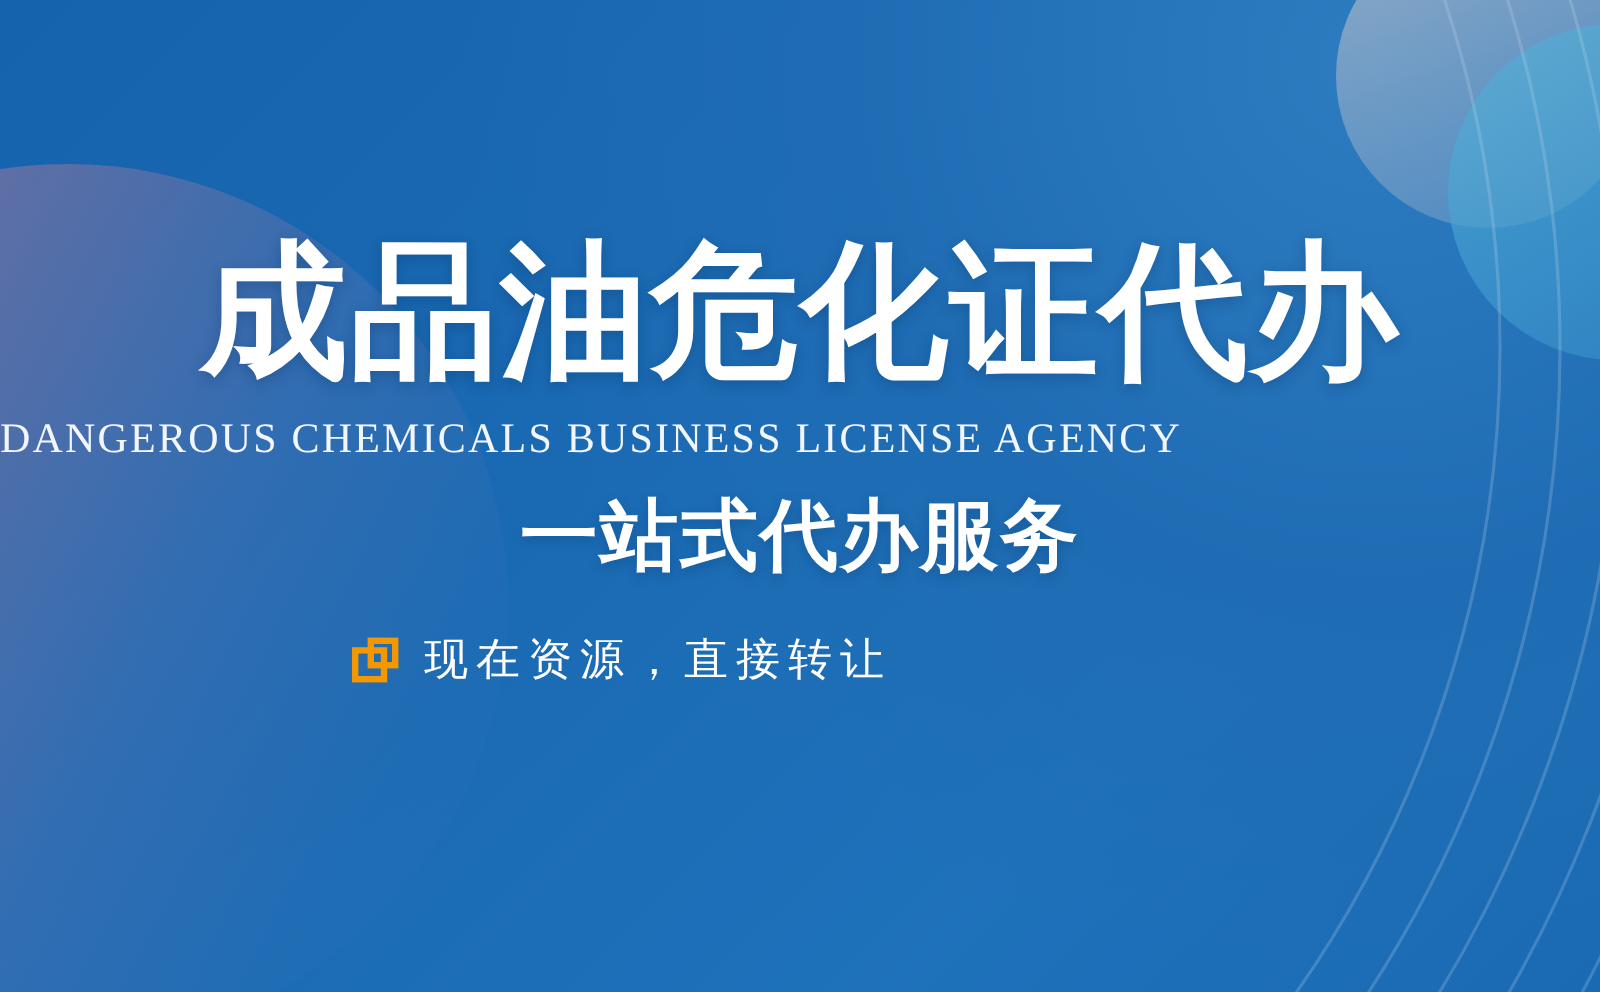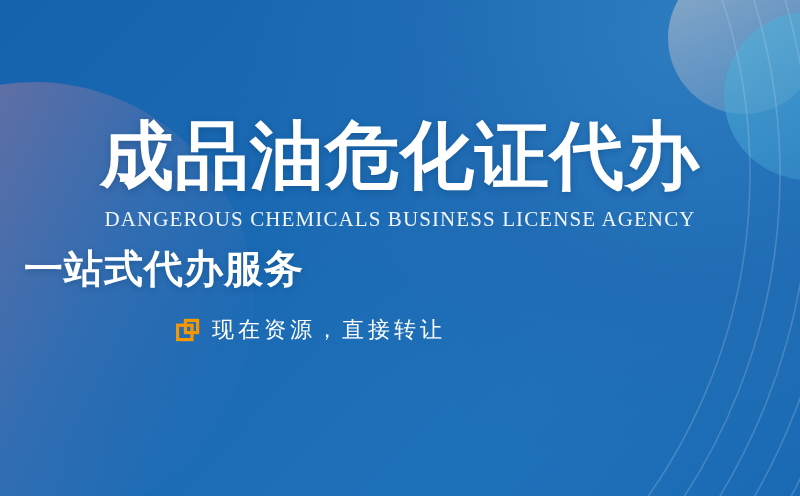--- a/index.html
+++ b/index.html
@@ -99,44 +99,42 @@
     letter-spacing: 1px;
     white-space: nowrap;
     text-shadow: 0 2px 7px rgba(7,47,92,0.30);
   }
 
   .subtitle-en {
     position: absolute;
     top: 207px;
     left: 0;
     right: 0;
-    text-align: center;
     color: #f2f6fb;
     font-family: "Liberation Serif", "DejaVu Serif", serif;
     font-size: 21px;
     line-height: 24px;
     letter-spacing: 1.1px;
     white-space: nowrap;
   }
 
   .subtitle-cn {
     position: absolute;
     top: 246px;
     left: 0;
     right: 0;
-    text-align: left;
+    text-align: center;
     color: #ffffff;
     font-family: "Liberation Sans", "DejaVu Sans", sans-serif;
     font-weight: bold;
     font-size: 39px;
     line-height: 46px;
     letter-spacing: 1px;
     white-space: nowrap;
     text-shadow: 0 2px 6px rgba(7,47,92,0.28);
-    margin-left: 24px;
   }
 
   .features {
     position: absolute;
     top: 318px;
     left: 176px;
     display: flex;
     flex-direction: column;
     gap: 15px;
   }

